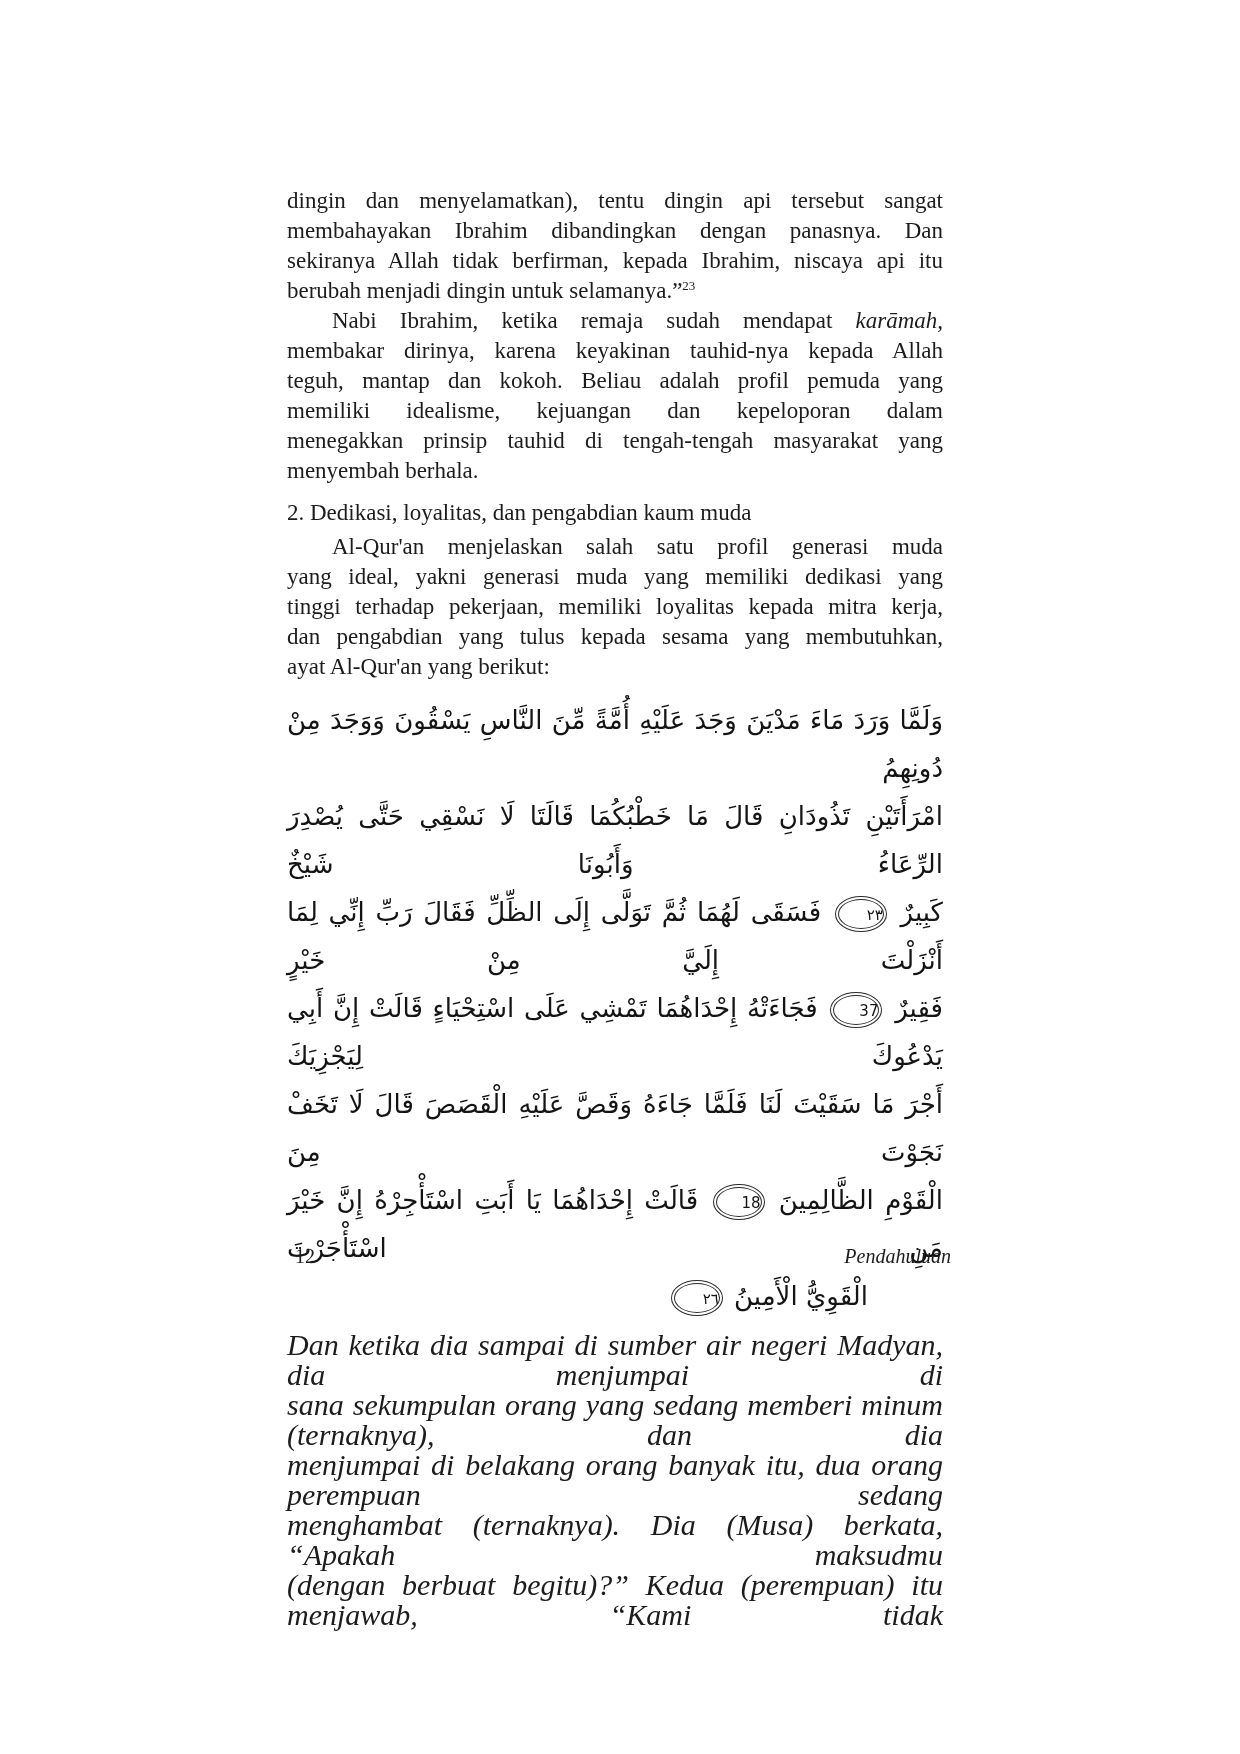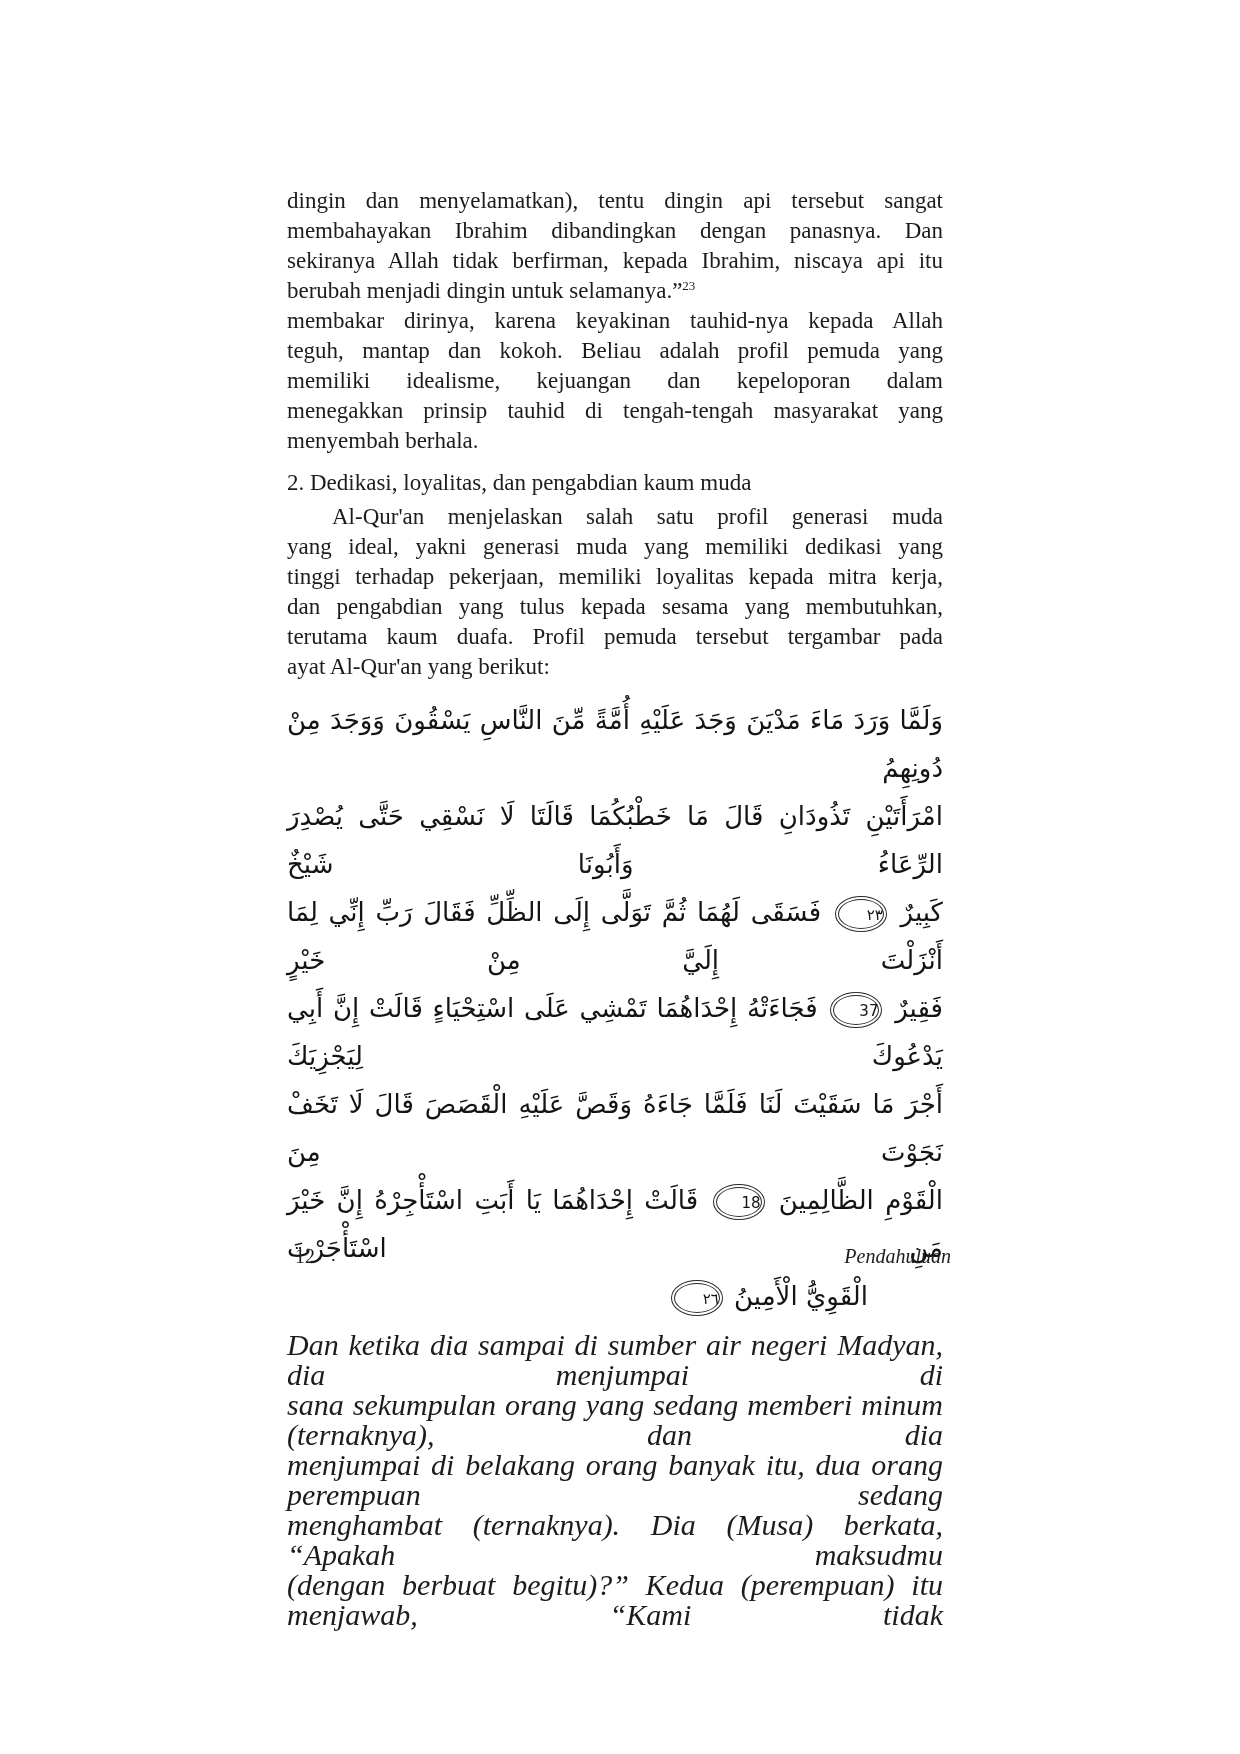--- a/index.html
+++ b/index.html
@@ -77,35 +77,35 @@
 
 <div class="page">
   <div class="content">
       <div class="block para">
         <div class="line"><span>dingin dan menyelamatkan), tentu dingin api tersebut sangat</span></div>
         <div class="line"><span>membahayakan Ibrahim dibandingkan dengan panasnya. Dan</span></div>
         <div class="line"><span>sekiranya Allah tidak berfirman, kepada Ibrahim, niscaya api itu</span></div>
         <div class="line last"><span>berubah menjadi dingin untuk selamanya.”</span><sup>23</sup></div>
       </div>
       <div class="block para">
+        <div class="line indent"><span>Nabi Ibrahim, ketika remaja sudah mendapat </span><em>karāmah,</em></div>
         <div class="line"><span>membakar dirinya, karena keyakinan tauhid-nya kepada Allah</span></div>
         <div class="line"><span>teguh, mantap dan kokoh. Beliau adalah profil pemuda yang</span></div>
         <div class="line"><span>memiliki idealisme, kejuangan dan kepeloporan dalam</span></div>
         <div class="line"><span>menegakkan prinsip tauhid di tengah-tengah masyarakat yang</span></div>
         <div class="line last"><span>menyembah berhala.</span></div>
       </div>
       <div class="block heading">
         <div class="line last"><span>2. Dedikasi, loyalitas, dan pengabdian kaum muda</span></div>
       </div>
       <div class="block para">
         <div class="line indent"><span>Al-Qur'an menjelaskan salah satu profil generasi muda</span></div>
         <div class="line"><span>yang ideal, yakni generasi muda yang memiliki dedikasi yang</span></div>
         <div class="line"><span>tinggi terhadap pekerjaan, memiliki loyalitas kepada mitra kerja,</span></div>
         <div class="line"><span>dan pengabdian yang tulus kepada sesama yang membutuhkan,</span></div>
-        <div class="line"><span>terutama kaum duafa. Profil pemuda tersebut tergambar pada</span></div>
         <div class="line last"><span>ayat Al-Qur'an yang berikut:</span></div>
       </div>
       <div class="block quran">
         <div class="line"><span>وَلَمَّا وَرَدَ مَاءَ مَدْيَنَ وَجَدَ عَلَيْهِ أُمَّةً مِّنَ النَّاسِ يَسْقُونَ وَوَجَدَ مِنْ دُونِهِمُ</span></div>
         <div class="line"><span>امْرَأَتَيْنِ تَذُودَانِ قَالَ مَا خَطْبُكُمَا قَالَتَا لَا نَسْقِي حَتَّى يُصْدِرَ الرِّعَاءُ وَأَبُونَا شَيْخٌ</span></div>
         <div class="line"><span>كَبِيرٌ </span><span class="verse-medallion">٢٣</span><span> فَسَقَى لَهُمَا ثُمَّ تَوَلَّى إِلَى الظِّلِّ فَقَالَ رَبِّ إِنِّي لِمَا أَنْزَلْتَ إِلَيَّ مِنْ خَيْرٍ</span></div>
         <div class="line"><span>فَقِيرٌ </span><span class="verse-medallion">37</span><span> فَجَاءَتْهُ إِحْدَاهُمَا تَمْشِي عَلَى اسْتِحْيَاءٍ قَالَتْ إِنَّ أَبِي يَدْعُوكَ لِيَجْزِيَكَ</span></div>
         <div class="line"><span>أَجْرَ مَا سَقَيْتَ لَنَا فَلَمَّا جَاءَهُ وَقَصَّ عَلَيْهِ الْقَصَصَ قَالَ لَا تَخَفْ نَجَوْتَ مِنَ</span></div>
         <div class="line"><span>الْقَوْمِ الظَّالِمِينَ </span><span class="verse-medallion">18</span><span> قَالَتْ إِحْدَاهُمَا يَا أَبَتِ اسْتَأْجِرْهُ إِنَّ خَيْرَ مَنِ اسْتَأْجَرْتَ</span></div>
         <div class="line last"><span>الْقَوِيُّ الْأَمِينُ </span><span class="verse-medallion">٢٦</span></div>

